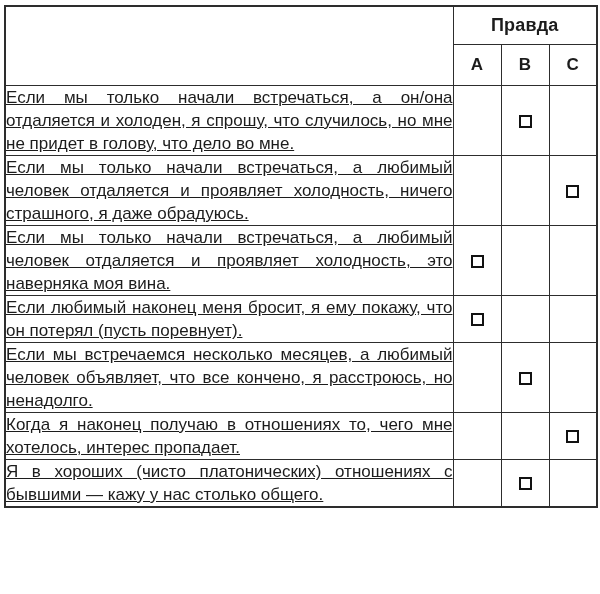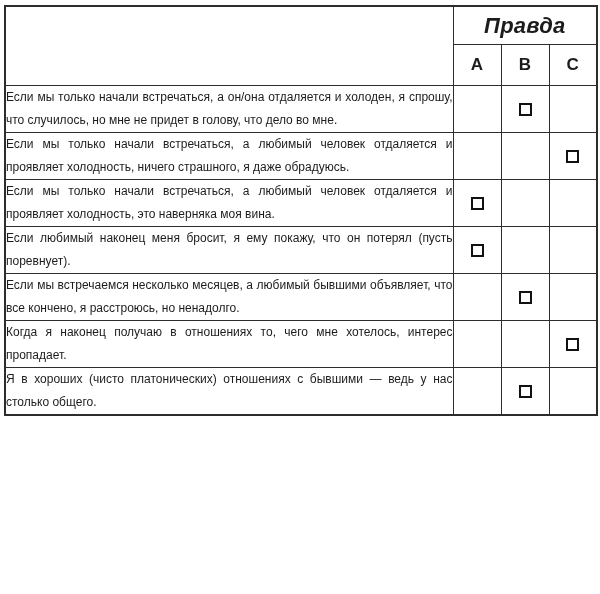--- a/index.html
+++ b/index.html
@@ -25,40 +25,40 @@
   table.quiz td {
     border: 1.5px solid #2d2d2d;
     background: #ffffff;
     padding: 0;
   }
   col.c-statement { width: 448px; }
   col.c-opt { width: 48px; }
 
   th.group-header {
     height: 37px;
-    font-size: 22px;
+    font-size: 18px;
     font-weight: 700;
     vertical-align: middle;
     letter-spacing: 0.2px;
-    font-style: italic;
   }
   th.col-header {
     height: 40px;
     font-size: 17px;
     font-weight: 700;
     text-align: center;
     vertical-align: middle;
   }
   td.statement {
-    font-size: 12px;
+    font-size: 17px;
     line-height: 23px;
     text-align: justify;
     vertical-align: middle;
     padding: 6px 6px 7px 8px;
     hyphens: manual;
+    text-decoration: underline;
   }
   td.opt {
     text-align: center;
     vertical-align: middle;
   }
   span.checkbox {
     display: inline-block;
     width: 13px;
     height: 13px;
     box-sizing: border-box;
@@ -107,31 +107,31 @@
     <td class="opt"></td>
     <td class="opt"></td>
   </tr>
       <tr>
     <td class="statement" lang="ru">Если любимый наконец меня бросит, я ему по­кажу, что он потерял (пусть поревнует).</td>
     <td class="opt"><span class="checkbox"></span></td>
     <td class="opt"></td>
     <td class="opt"></td>
   </tr>
       <tr>
-    <td class="statement" lang="ru">Если мы встречаемся несколько месяцев, а лю­бимый бывшими объявляет, что все кончено, я расстроюсь, но ненадолго.</td>
+    <td class="statement" lang="ru">Если мы встречаемся несколько месяцев, а лю­бимый человек объявляет, что все кончено, я расстроюсь, но ненадолго.</td>
     <td class="opt"></td>
     <td class="opt"><span class="checkbox"></span></td>
     <td class="opt"></td>
   </tr>
       <tr>
     <td class="statement" lang="ru">Когда я наконец получаю в отношениях то, чего мне хотелось, интерес пропадает.</td>
     <td class="opt"></td>
     <td class="opt"></td>
     <td class="opt"><span class="checkbox"></span></td>
   </tr>
       <tr>
-    <td class="statement" lang="ru">Я в хороших (чисто платонических) отношениях с бывшими — ведь у нас столько общего.</td>
+    <td class="statement" lang="ru">Я в хороших (чисто платонических) отношениях с бывшими — кажу у нас столько общего.</td>
     <td class="opt"></td>
     <td class="opt"><span class="checkbox"></span></td>
     <td class="opt"></td>
   </tr>
     </tbody>
 </table>
 
 </body></html>

